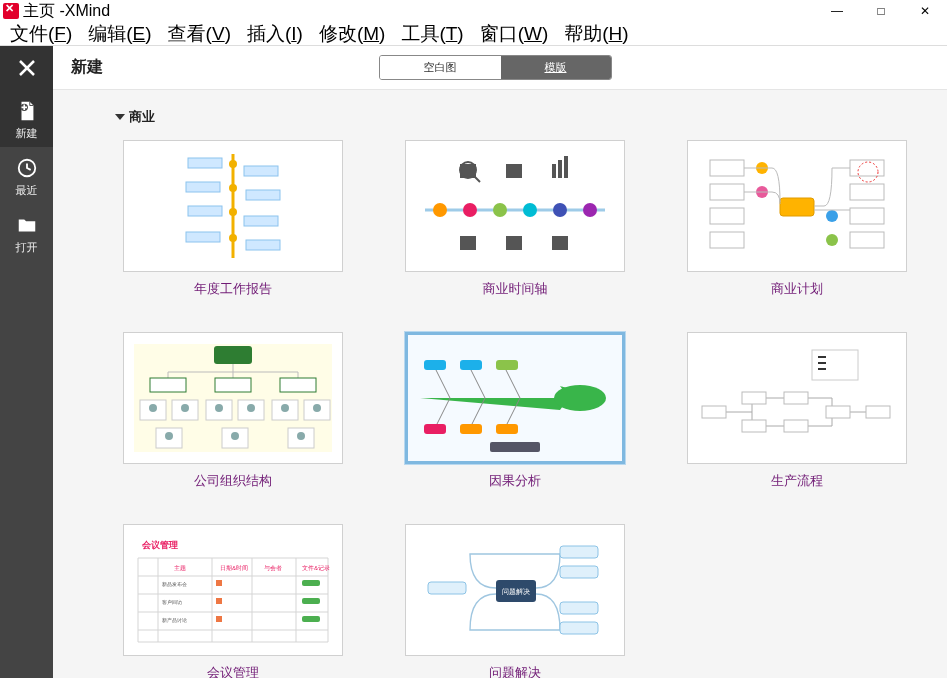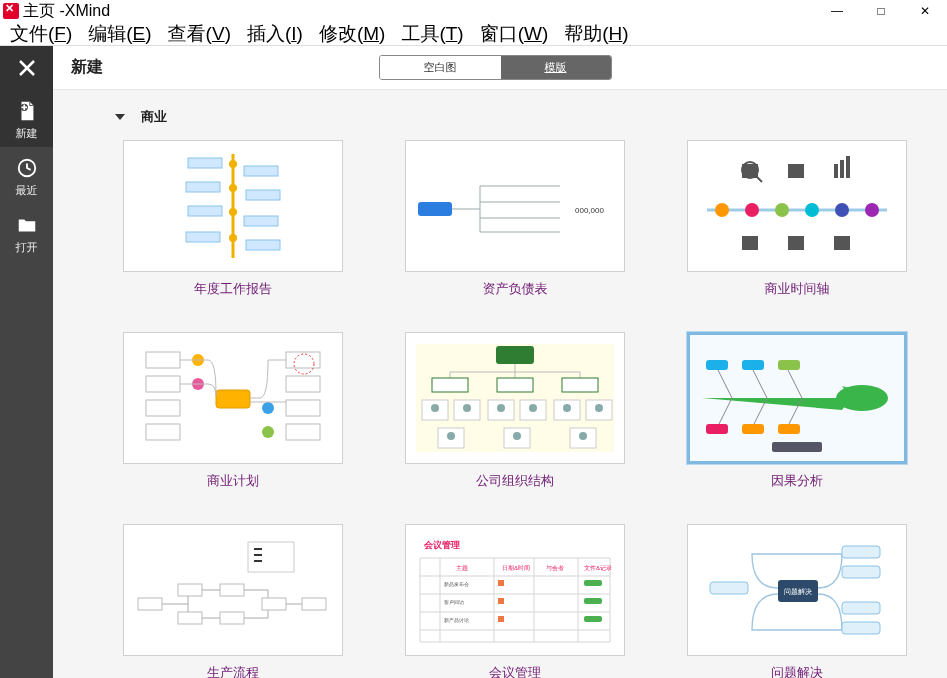--- a/index.html
+++ b/index.html
@@ -28,21 +28,21 @@
 
 .main { flex:1; background:#f5f5f5; overflow:auto; position:relative; }
 .header { height:44px; background:#fff; display:flex; align-items:center; padding-left:18px; border-bottom:1px solid #e5e5e5; }
 .header .h-title { font-size:16px; font-weight:bold; color:#222; }
 .toggle { margin-left:auto; margin-right:auto; display:flex; border:1px solid #888; border-radius:3px; overflow:hidden; transform:translateX(-30px); }
 .toggle .seg { padding:4px 44px; font-size:11px; cursor:default; }
 .toggle .seg.inactive { background:#fff; color:#333; }
 .toggle .seg.active { background:#666; color:#fff;text-decoration:underline; }
 
 .content { padding: 18px 40px 30px 70px; }
-.section-title-row { display:flex; align-items:center; gap:18px; margin-bottom:14px; margin-left:-6px; }
+.section-title-row { display:flex; align-items:center; gap:6px; margin-bottom:14px; margin-left:-6px; }
 .section-title-row .tri { width:0; height:0; border-top:5px solid transparent; border-bottom:5px solid transparent; border-left:6px solid #333; transform:rotate(90deg); }
 .section-title { font-size:13px; font-weight:bold; color:#222; }
 
 .grid { display:grid; grid-template-columns: repeat(3, 220px); justify-content: space-between; row-gap: 34px; }
 .card { display:flex; flex-direction:column; align-items:center; cursor:default; }
 .thumb { width:220px; height:132px; background:#fff; border:1px solid #d0d0d0; display:flex; align-items:center; justify-content:center; overflow:hidden; }
 .card.selected .thumb { border:3px solid #7fb8e0; outline:1px solid #b8d8ef; background:#f5faff; }
 .card-label { margin-top:8px; font-size:13px; color:#701a75; }
 
 
@@ -146,34 +146,20 @@
                   <circle cx="105" cy="18" r="4"></circle>
                   <circle cx="105" cy="42" r="4"></circle>
                   <circle cx="105" cy="66" r="4"></circle>
                   <circle cx="105" cy="92" r="4"></circle>
                 </g>
             </svg>
           </div>
           <div class="card-label">年度工作报告</div>
         </div>
 
-        <div class="card">
-          <div class="thumb">
-            <svg class="th-svg" viewBox="0 0 210 120">
-                <rect x="8" y="56" width="34" height="14" rx="3" fill="#2b7de0"></rect>
-                <g stroke="#9aa" stroke-width="1" fill="none">
-                  <path d="M42 63 H70 M70 40 V86 M70 40 H95 M70 56 H95 M70 72 H95 M70 86 H95"></path>
-                  <path d="M95 40 H120 M95 56 H120 M95 72 H120 M95 86 H120"></path>
-                  <path d="M120 40 H150 M120 56 H150 M120 72 H150 M120 86 H150"></path>
-                </g>
-                <text x="165" y="67" font-size="8" fill="#333">000,000</text>
-              </svg>
-          </div>
-          <div class="card-label">资产负债表</div>
-        </div>
 
         <div class="card">
           <div class="thumb">
             <svg class="th-svg" viewBox="0 0 210 120">
                 <line x1="15" y1="64" x2="195" y2="64" stroke="#9ecbe8" stroke-width="3"></line>
               <g>
                   <circle cx="30" cy="64" r="7" fill="#ff9800"></circle>
                   <circle cx="60" cy="64" r="7" fill="#e91e63"></circle>
                   <circle cx="90" cy="64" r="7" fill="#8bc34a"></circle>
                   <circle cx="120" cy="64" r="7" fill="#00bcd4"></circle>

